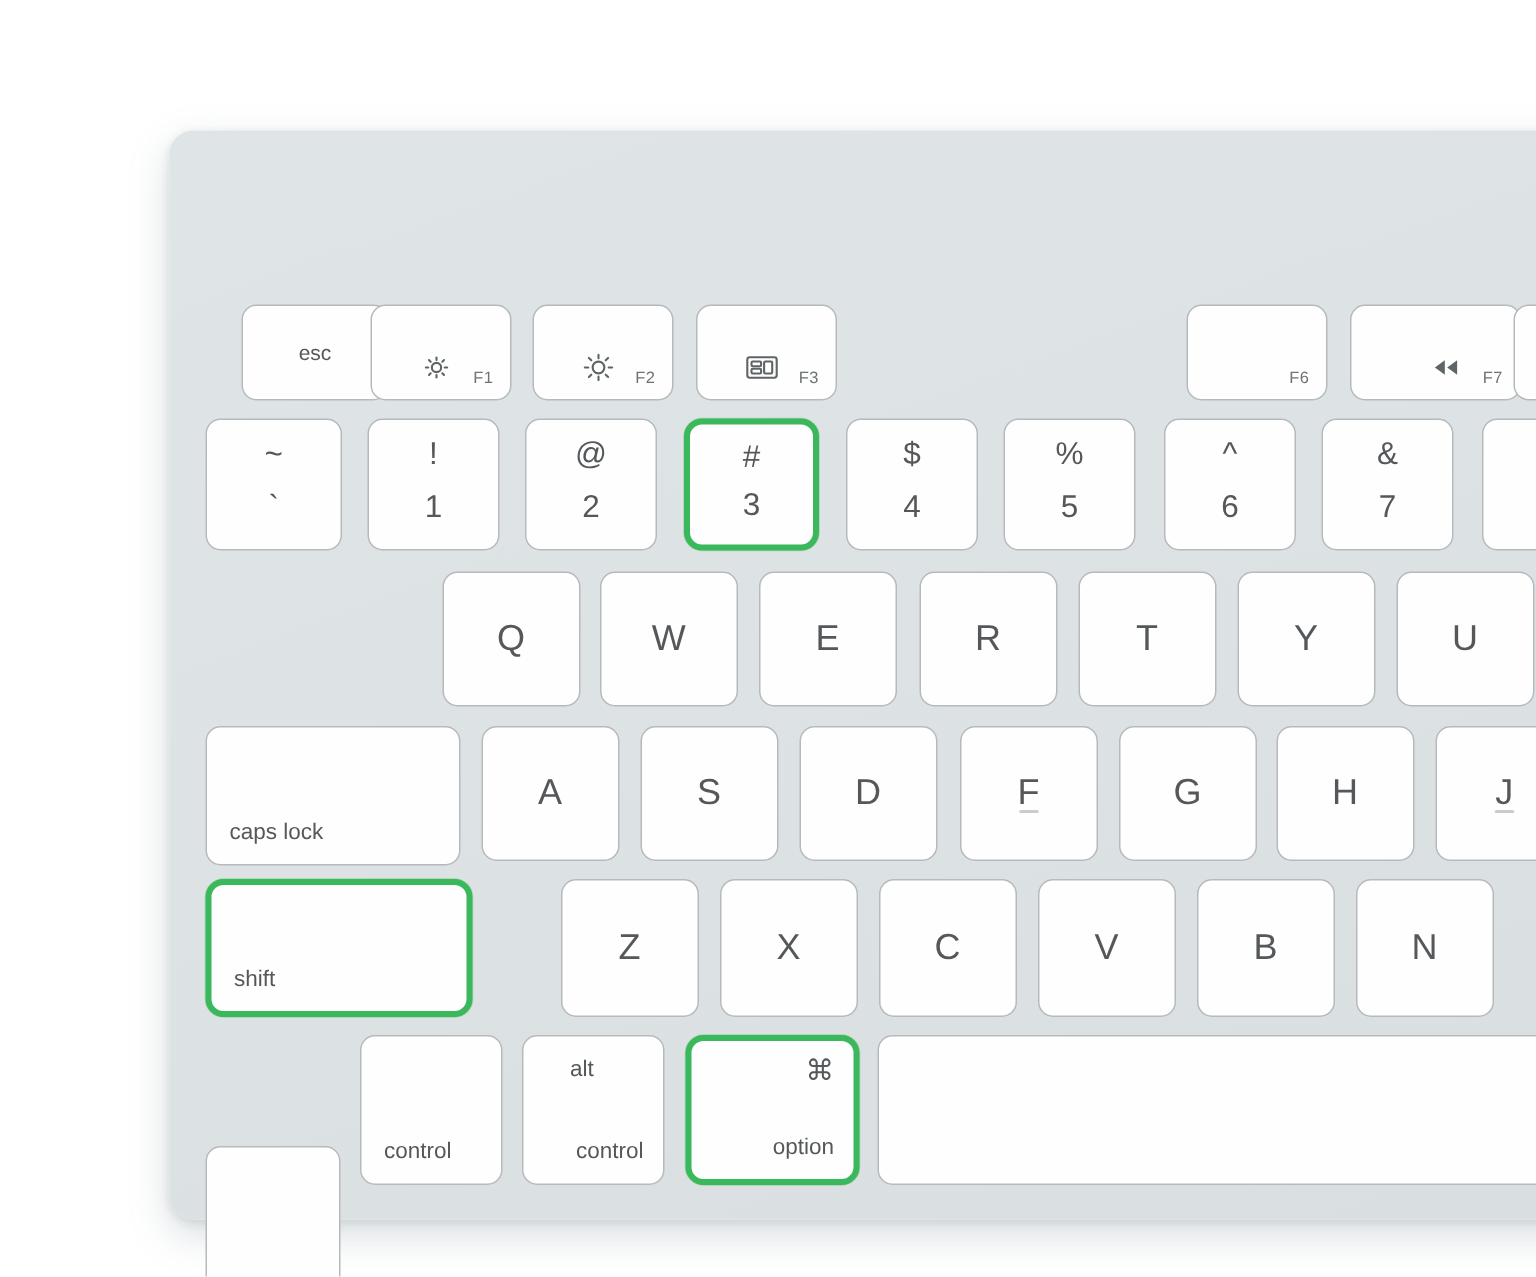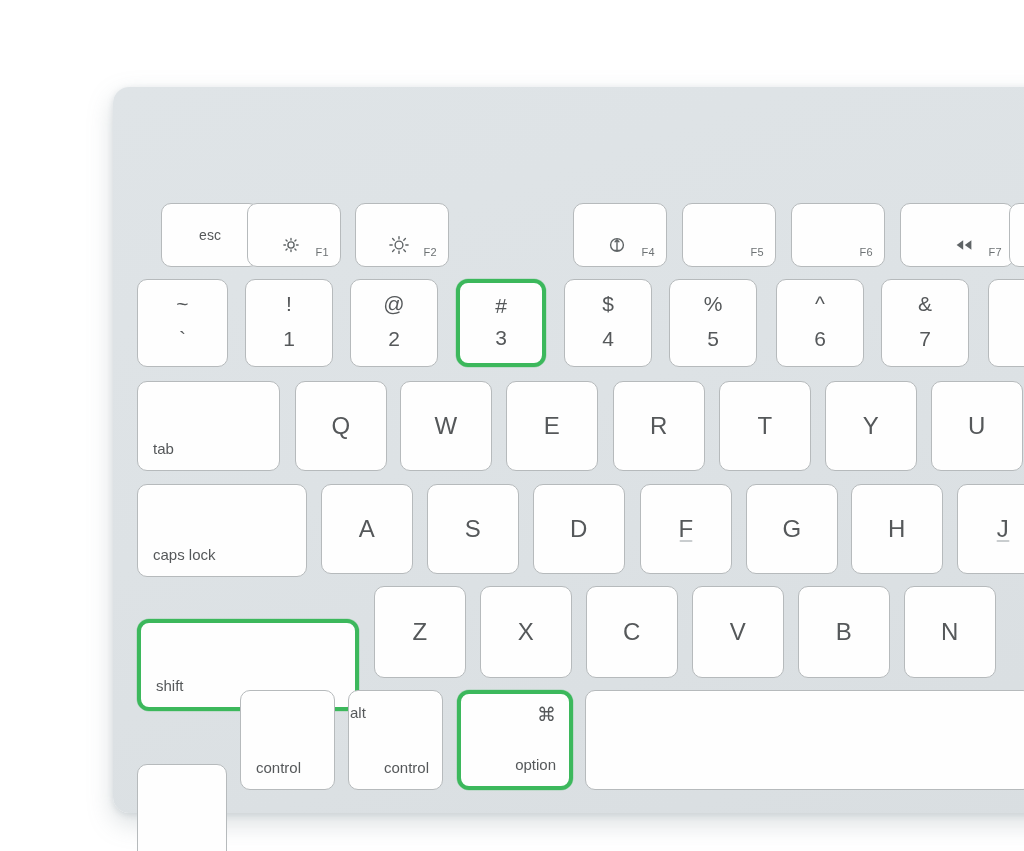--- a/index.html
+++ b/index.html
@@ -84,21 +84,21 @@
     font-size: 21px;
   }
   
   .lbl.bl {
     left: 15px;
     bottom: 14px;
     font-size: 15px;
   }
   
   .lbl.tl {
-    left: 1px;
+    left: 31px;
     top: 14px;
     font-size: 15px;
   }
   
   .lbl.br {
     right: 13px;
     bottom: 14px;
     font-size: 15px;
   }
   
@@ -170,31 +170,30 @@
       <span class="fnicon">
         <svg viewBox="0 0 26 24">
           <circle cx="13" cy="12" r="3.9" stroke="currentColor" fill="none" stroke-width="1.4" stroke-linecap="round"></circle>
           <g stroke="currentColor" fill="none" stroke-width="1.4" stroke-linecap="round">
             <path d="M13 3.6v2.3M13 18.1v2.3M3.9 12h2.3M19.8 12h2.3M6.6 5.6l1.6 1.6M17.8 16.8l1.6 1.6M19.4 5.6l-1.6 1.6M8.2 16.8l-1.6 1.6"></path>
           </g>
         </svg>
       </span>
       <span class="lbl fnum">F2</span>
     </div>
-    <div class="key" style="left: 573px; top: 203px; width: 94px; height: 64px;">
+    <div class="key" style="left: 464px; top: 203px; width: 94px; height: 64px;">
       <span class="fnicon">
         <svg viewBox="0 0 26 24">
-          <circle cx="13" cy="12" r="6.4" stroke="currentColor" fill="none" stroke-width="1.4" stroke-linecap="round"></circle>
-          <path d="M13 6.6v10.8M10.2 17.4h5.6M11.1 8.8l1.9-2.0 1.9 2.0" stroke="currentColor" fill="none" stroke-width="1.4" stroke-linecap="round"></path>
+          <rect x="3.2" y="5.2" width="19.6" height="13.6" rx="1.6" stroke="currentColor" fill="none" stroke-width="1.4" stroke-linecap="round"></rect>
+          <rect x="6.0" y="8.0" width="6.4" height="3.2" rx="0.8" stroke="currentColor" fill="none" stroke-width="1.4" stroke-linecap="round"></rect>
+          <rect x="6.0" y="12.8" width="6.4" height="3.2" rx="0.8" stroke="currentColor" fill="none" stroke-width="1.4" stroke-linecap="round"></rect>
+          <rect x="14.4" y="8.0" width="5.4" height="8.0" rx="0.8" stroke="currentColor" fill="none" stroke-width="1.4" stroke-linecap="round"></rect>
         </svg>
       </span>
-      <span class="lbl fnum">F4</span>
-    </div>
-    <div class="key" style="left: 682px; top: 203px; width: 94px; height: 64px;">
-      <span class="lbl fnum">F5</span>
+      <span class="lbl fnum">F3</span>
     </div>
     <div class="key" style="left: 791px; top: 203px; width: 94px; height: 64px;">
       <span class="lbl fnum">F6</span>
     </div>
     <div class="key" style="left: 900px; top: 203px; width: 114px; height: 64px;">
       <span class="fnicon">
         <svg viewBox="0 0 26 24">
           <path d="M12.2 7.2L5.6 12l6.6 4.8z" fill="currentColor"></path>
           <path d="M20.4 7.2L13.8 12l6.6 4.8z" fill="currentColor"></path>
         </svg>
@@ -231,23 +230,20 @@
       <span class="lbl stack-bot">6</span>
     </div>
     <div class="key" style="left: 881px; top: 279px; width: 88px; height: 88px;">
       <span class="lbl stack-top">&amp;</span>
       <span class="lbl stack-bot">7</span>
     </div>
     <div class="key" style="left: 988px; top: 279px; width: 88px; height: 88px;">
       <span class="lbl stack-top">*</span>
       <span class="lbl stack-bot">8</span>
     </div>
-    <div class="key" style="left: 137px; top: 381px; width: 143px; height: 90px;">
-      <span class="lbl bl">tab</span>
-    </div>
     <div class="key" style="left: 295px; top: 381px; width: 92px; height: 90px;">
       <span class="lbl center">Q</span>
     </div>
     <div class="key" style="left: 400px; top: 381px; width: 92px; height: 90px;">
       <span class="lbl center">W</span>
     </div>
     <div class="key" style="left: 506px; top: 381px; width: 92px; height: 90px;">
       <span class="lbl center">E</span>
     </div>
     <div class="key" style="left: 613px; top: 381px; width: 92px; height: 90px;">
@@ -281,21 +277,21 @@
     <div class="key" style="left: 746px; top: 484px; width: 92px; height: 90px;">
       <span class="lbl center">G</span>
     </div>
     <div class="key" style="left: 851px; top: 484px; width: 92px; height: 90px;">
       <span class="lbl center">H</span>
     </div>
     <div class="key" style="left: 957px; top: 484px; width: 92px; height: 90px;">
       <span class="lbl center">J</span>
       <span class="bump"></span>
     </div>
-    <div class="key hl" style="left: 137px; top: 619px; width: 222px; height: 92px;">
+    <div class="key hl" style="left: 137px; top: 586px; width: 178px; height: 92px;">
       <span class="lbl bl">shift</span>
     </div>
     <div class="key" style="left: 374px; top: 586px; width: 92px; height: 92px;">
       <span class="lbl center">Z</span>
     </div>
     <div class="key" style="left: 480px; top: 586px; width: 92px; height: 92px;">
       <span class="lbl center">X</span>
     </div>
     <div class="key" style="left: 586px; top: 586px; width: 92px; height: 92px;">
       <span class="lbl center">C</span>

